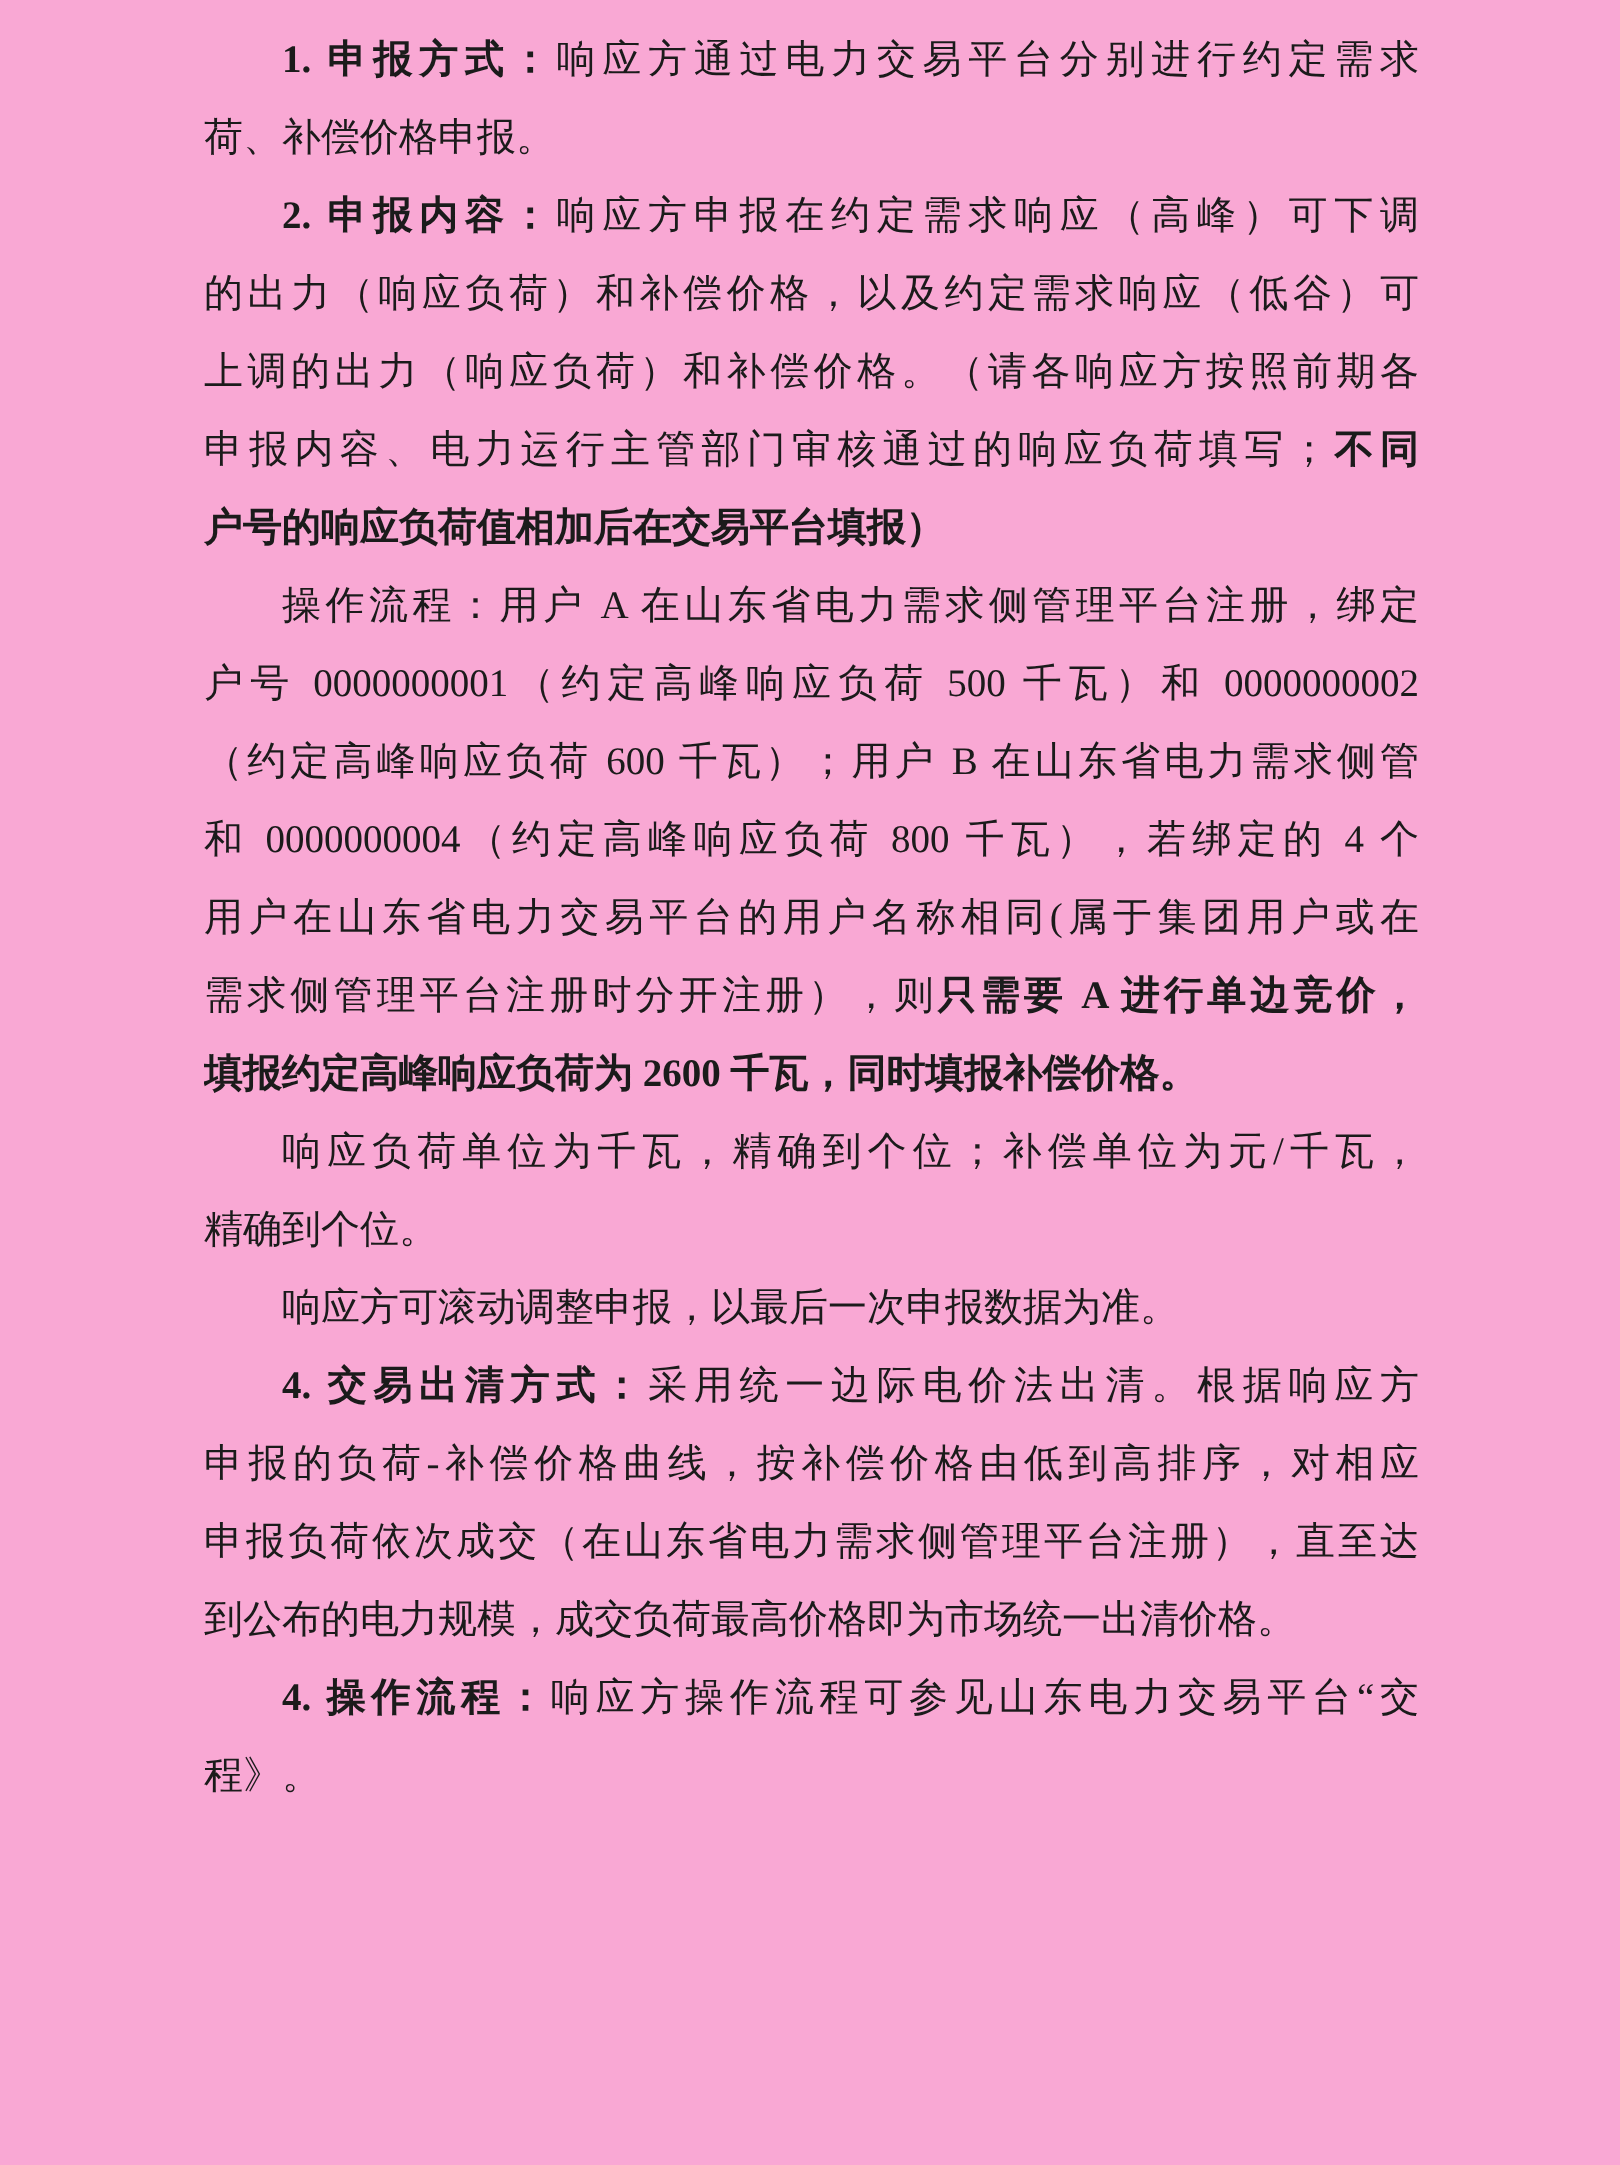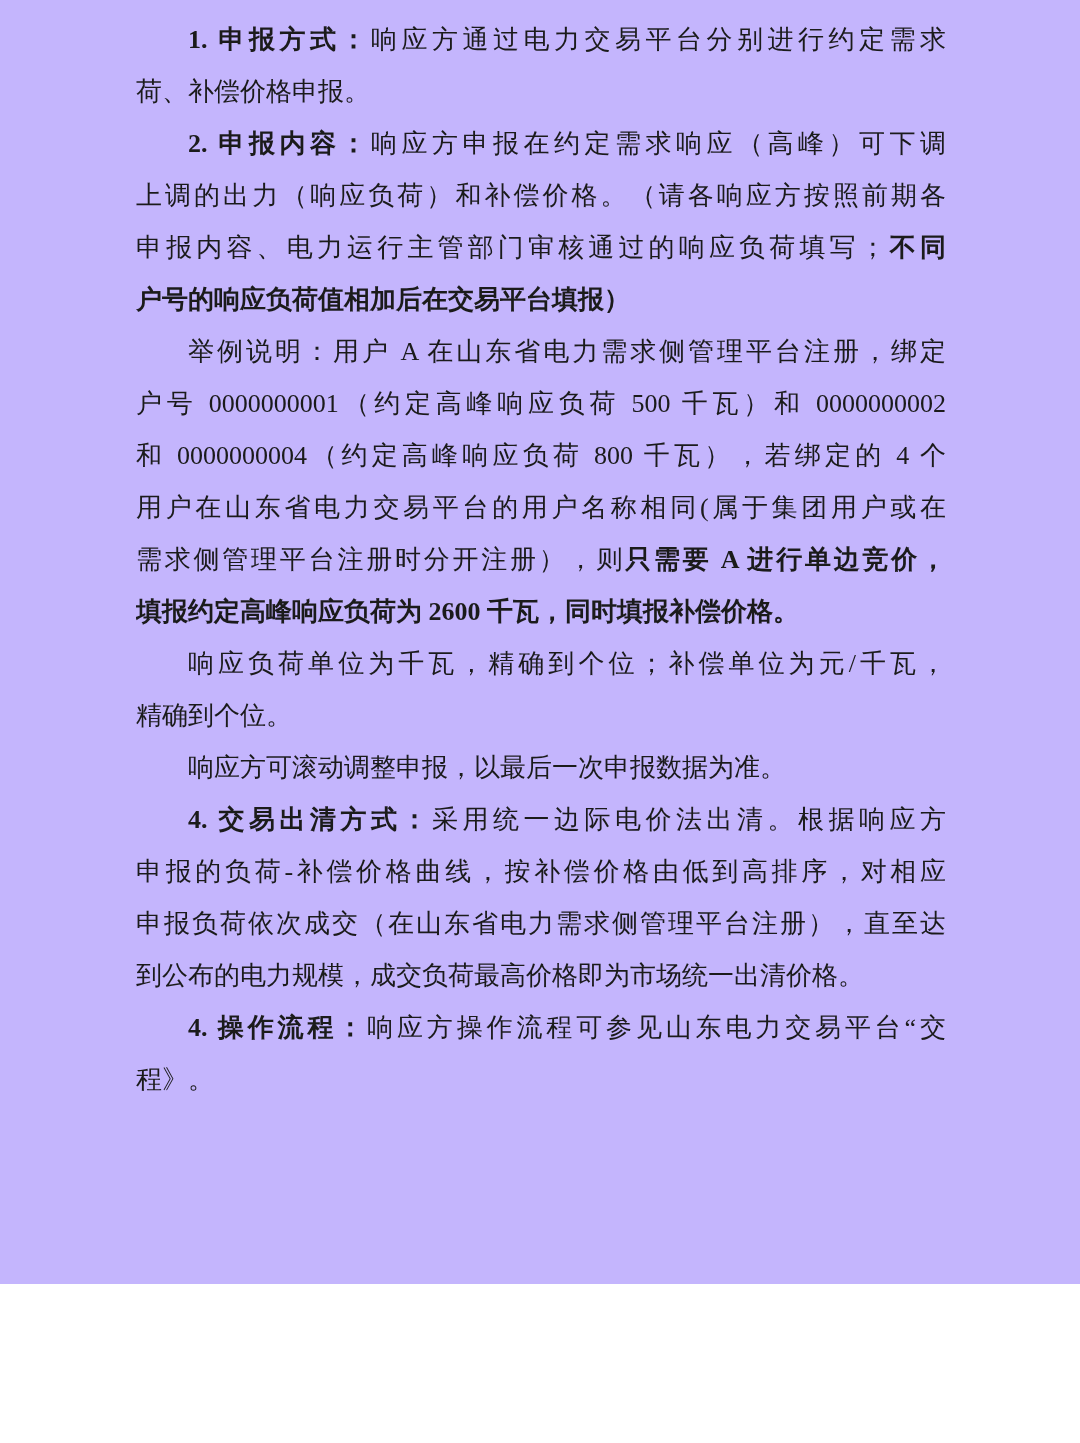--- a/index.html
+++ b/index.html
@@ -1,21 +1,21 @@
 <!DOCTYPE html>
 <html><head>
 <meta charset="utf-8">
 <style>
   html, body { margin: 0; padding: 0; background: #ffffff; }
   .page {
     position: relative;
     width: 1080px;
-    height: 1284px;
+    height: 1443px;
     box-sizing: border-box;
-    background: #c4b5fd;
+    background: #f9a8d4;
     padding: 14px 134px 0 136px;
     font-family: "Liberation Serif", "DejaVu Serif", serif;
     color: #1b1b1b;
     overflow: hidden;
   }
   .para { margin: 0; padding: 0; }
   .line {
     font-size: 26px;
     line-height: 52px;
     height: 52px;
@@ -31,27 +31,29 @@
 <body>
 
 <div class="page">
   <div>
       <div class="para">
         <div class="line first"><b>1. 申报方式：</b><span>响应方通过电力交易平台分别进行约定需求</span></div>
         <div class="line last"><span>荷、补偿价格申报。</span></div>
       </div>
       <div class="para">
         <div class="line first"><b>2. 申报内容：</b><span>响应方申报在约定需求响应（高峰）可下调</span></div>
+        <div class="line"><span>的出力（响应负荷）和补偿价格，以及约定需求响应（低谷）可</span></div>
         <div class="line"><span>上调的出力（响应负荷）和补偿价格。（请各响应方按照前期各</span></div>
         <div class="line"><span>申报内容、电力运行主管部门审核通过的响应负荷填写；</span><b>不同</b></div>
         <div class="line last"><b>户号的响应负荷值相加后在交易平台填报）</b></div>
       </div>
       <div class="para">
-        <div class="line first"><span>举例说明：用户 A 在山东省电力需求侧管理平台注册，绑定</span></div>
+        <div class="line first"><span>操作流程：用户 A 在山东省电力需求侧管理平台注册，绑定</span></div>
         <div class="line"><span>户号 0000000001（约定高峰响应负荷 500 千瓦）和 0000000002</span></div>
+        <div class="line"><span>（约定高峰响应负荷 600 千瓦）；用户 B 在山东省电力需求侧管</span></div>
         <div class="line"><span>和 0000000004（约定高峰响应负荷 800 千瓦），若绑定的 4 个</span></div>
         <div class="line"><span>用户在山东省电力交易平台的用户名称相同(属于集团用户或在</span></div>
         <div class="line"><span>需求侧管理平台注册时分开注册），则</span><b>只需要 A 进行单边竞价，</b></div>
         <div class="line last"><b>填报约定高峰响应负荷为 2600 千瓦，同时填报补偿价格。</b></div>
       </div>
       <div class="para">
         <div class="line first"><span>响应负荷单位为千瓦，精确到个位；补偿单位为元/千瓦，</span></div>
         <div class="line last"><span>精确到个位。</span></div>
       </div>
       <div class="para">

